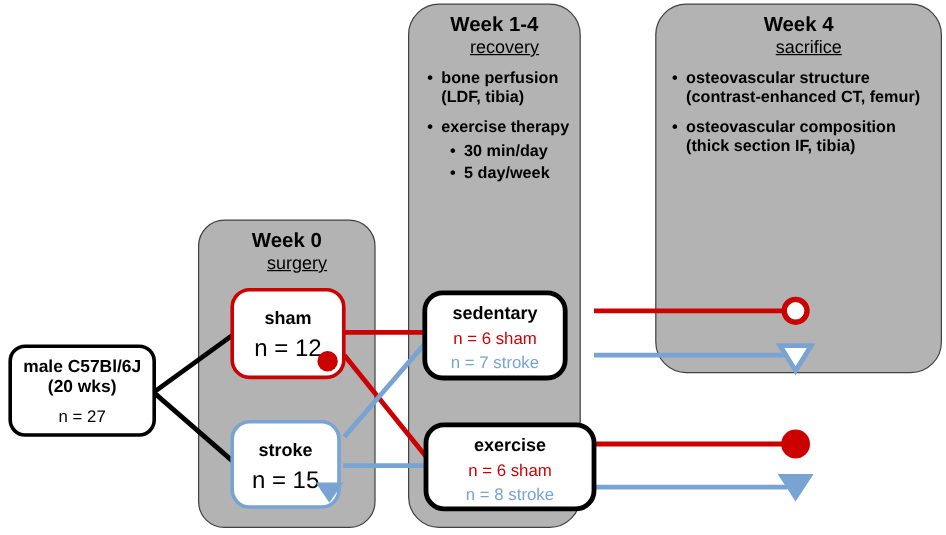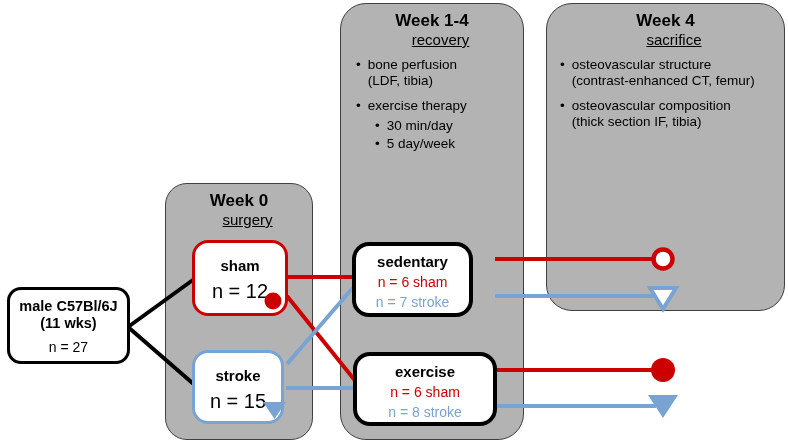--- a/index.html
+++ b/index.html
@@ -6,26 +6,26 @@
   .canvas {
     position:relative; width:788px; height:446px; background:#fff;
     font-family:"Liberation Sans", sans-serif; overflow:hidden; color:#000;
   }
   
   .panel {
     position:absolute; background:var(--panel_gray);
     border:1.5px solid var(--panel_border); box-sizing:border-box; z-index:1;
   }
   #panel-week0  { left:165px; top:183px; width:148px; height:257px; border-radius:22px; }
-  #panel-week14 { left:340px; top:3px;   width:184px; height:437px; border-radius:26px; }
+  #panel-week14 { left:340px; top:3px;   width:144px; height:437px; border-radius:26px; }
   #panel-week4  { left:546px; top:3px;   width:239px; height:308px; border-radius:26px; }
   .panel-title { font-size:17px; font-weight:bold; text-align:center; margin-top:7px; line-height:20px; }
   .panel-sub   { font-size:15px; text-align:center; text-decoration:underline; line-height:18px;padding-left:17px; }
   .bullets { margin:8px 6px 0 15px; font-size:13.5px; line-height:15.5px; }
-  .b-item  { display:flex; margin-bottom:10px; }
+  .b-item  { display:flex; margin-bottom:10px;font-weight:bold; }
   .b-item::before { content:"\2022"; margin-right:7px; flex:0 0 auto; }
   .b-item.tight { margin-bottom:3px; }
   .b-sub  { margin-left:19px; margin-top:4px; }
   .b-sub .b-item { margin-bottom:3px; }
   
   svg.layer { position:absolute; left:0; top:0; pointer-events:none; }
   svg.lines   { z-index:3; }
   svg.markers { z-index:5; }
   .ln-black { stroke:var(--black); stroke-width:4; }
   .ln-red   { stroke:var(--red);   stroke-width:4; }
@@ -113,21 +113,21 @@
     <line class="ln-blue" x1="287" y1="364" x2="357" y2="283"></line>
     <line class="ln-blue" x1="286" y1="388" x2="357" y2="388"></line>
     <line class="ln-red" x1="495" y1="259" x2="660" y2="259"></line>
     <line class="ln-blue" x1="495" y1="296" x2="656" y2="296"></line>
     <line class="ln-red" x1="495" y1="370" x2="658" y2="370"></line>
     <line class="ln-blue" x1="495" y1="406" x2="656" y2="406"></line>
   </svg>
 
   <div class="node" id="box-cohort">
     <div class="cohort-line">male C57Bl/6J</div>
-    <div class="cohort-line">(11 wks)</div>
+    <div class="cohort-line">(20 wks)</div>
     <div class="cohort-n">n = 27</div>
   </div>
 
   <div class="node" id="box-sham">
     <div class="group-label">sham</div>
     <div class="group-n">n = 12</div>
   </div>
 
   <div class="node" id="box-stroke">
     <div class="group-label">stroke</div>

